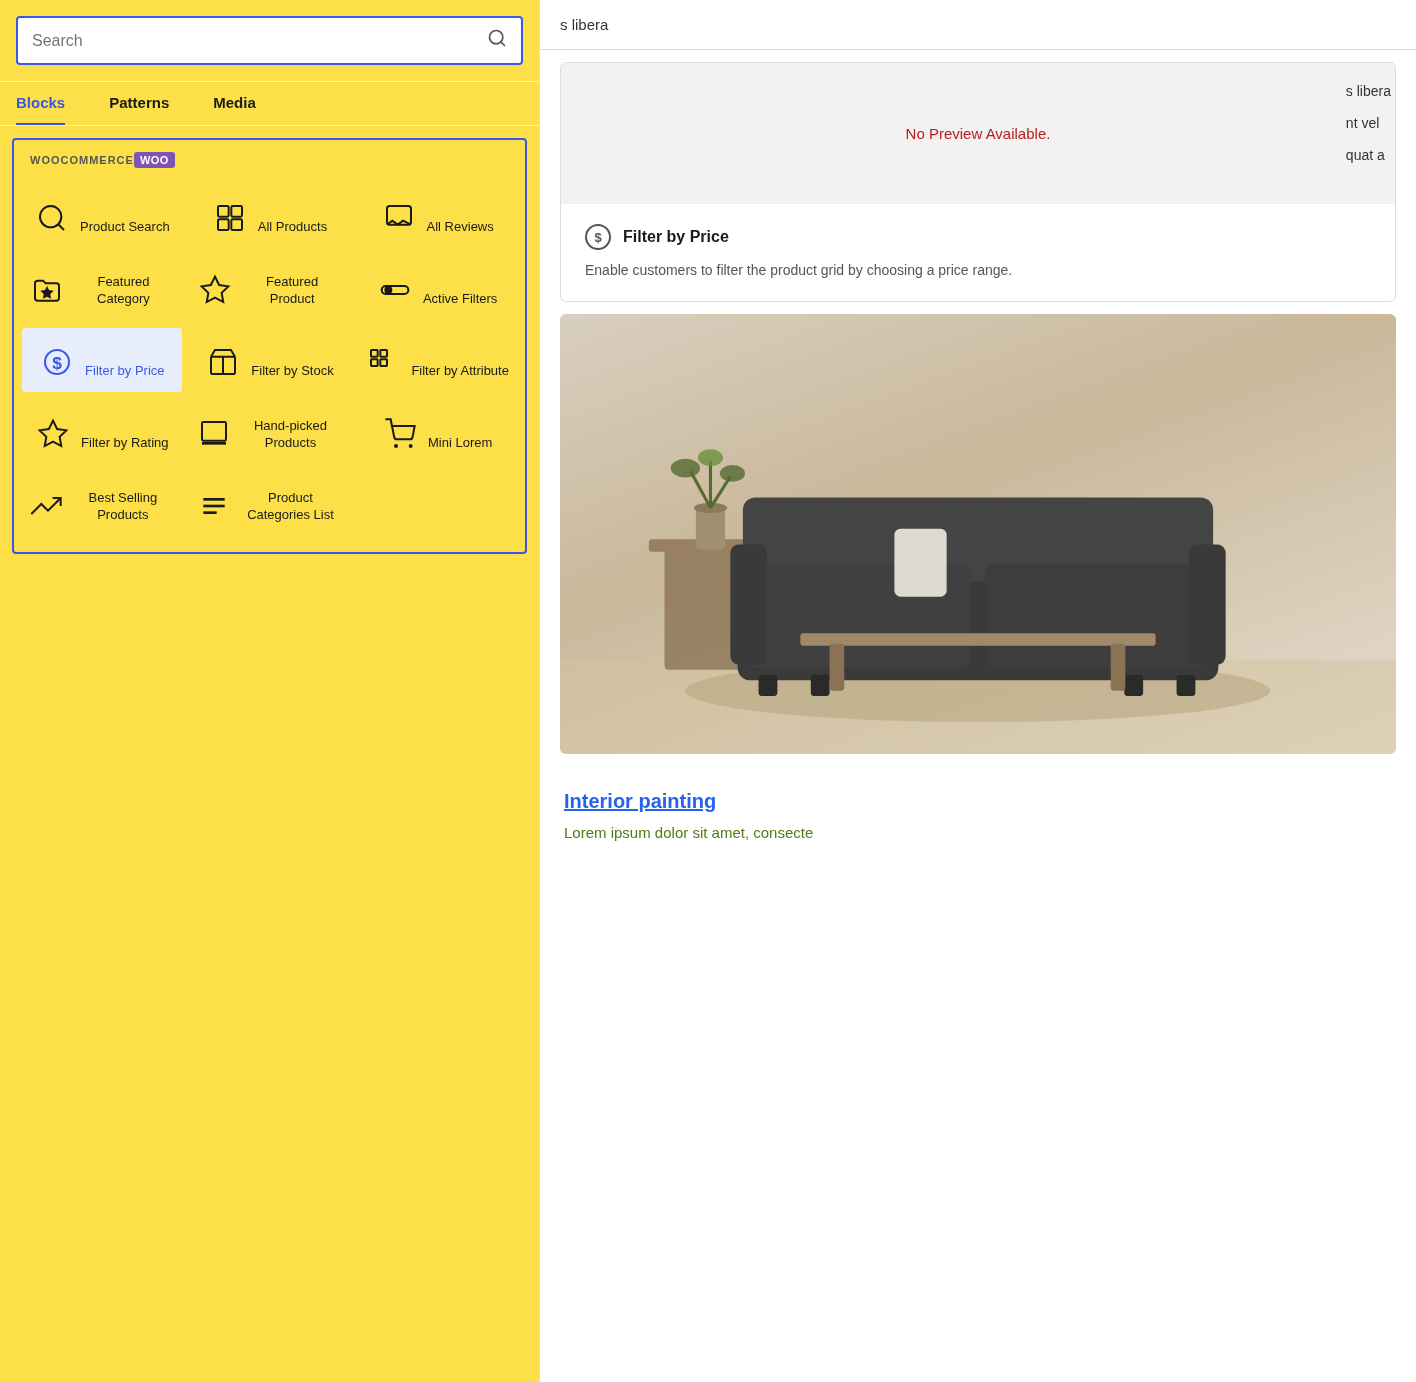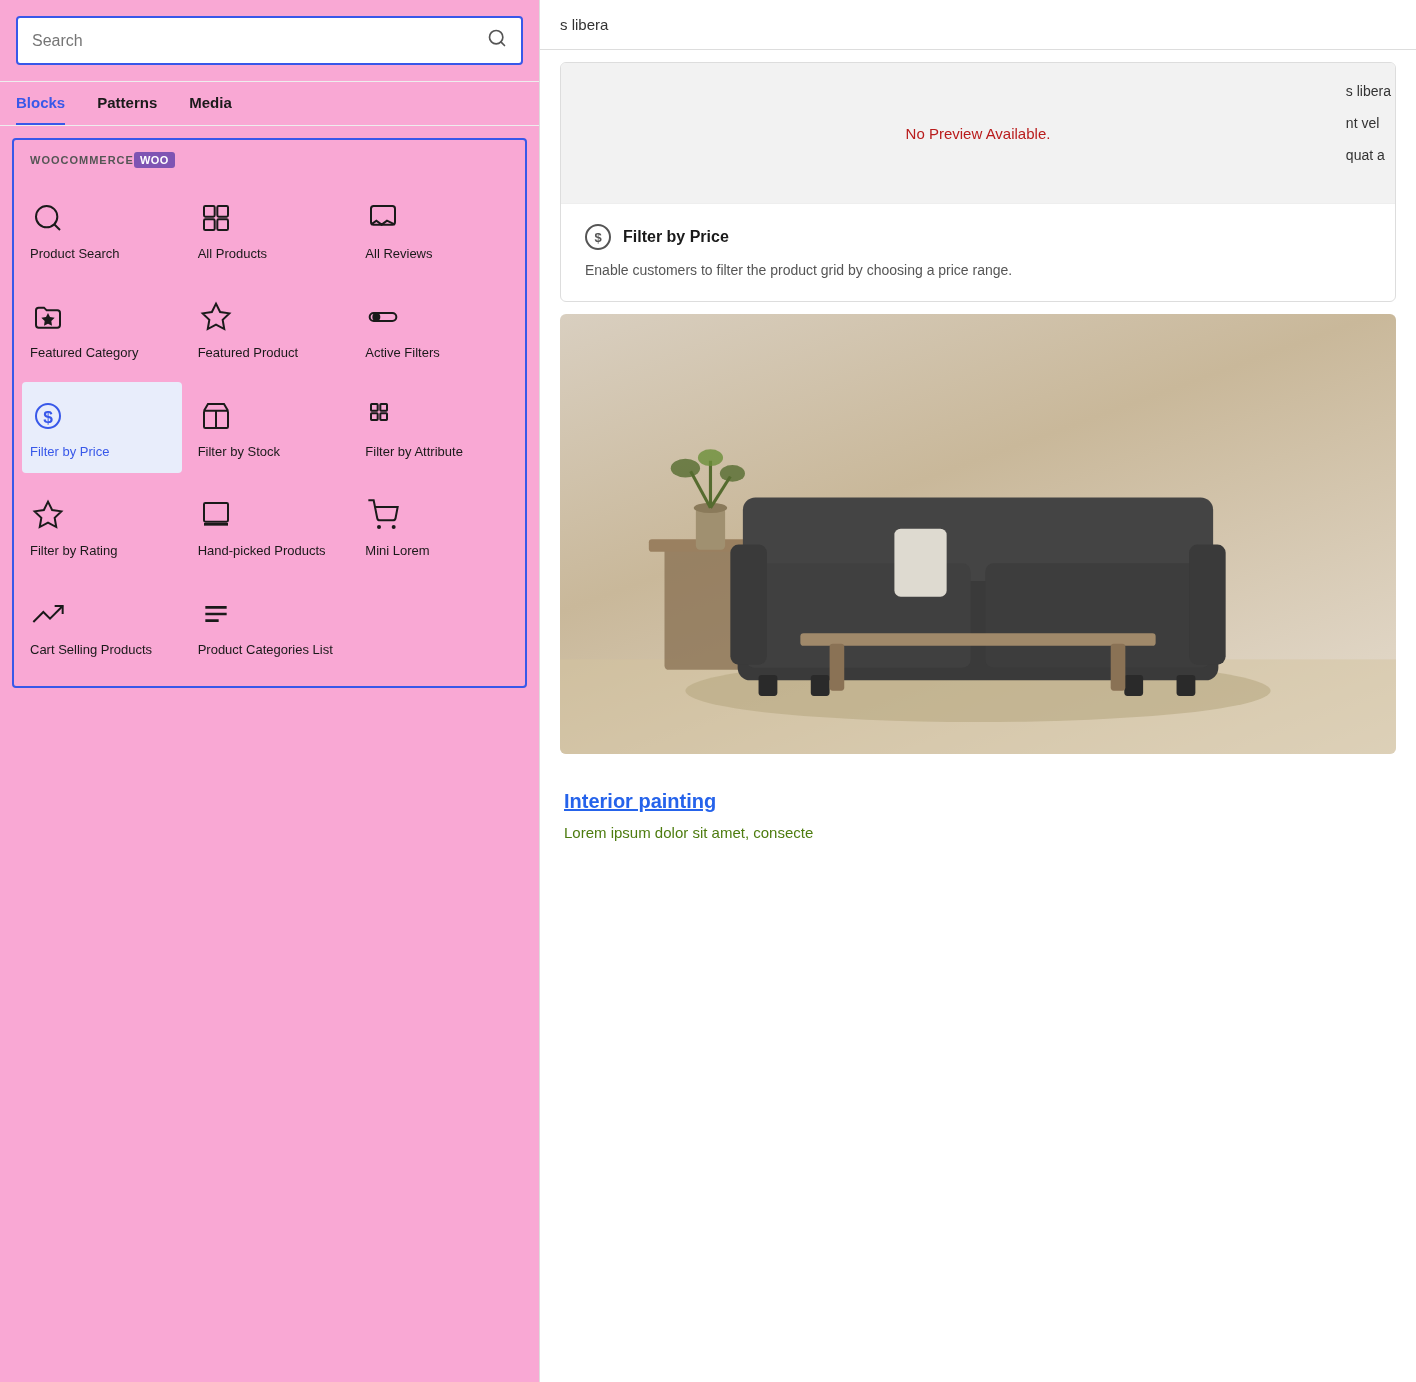--- a/index.html
+++ b/index.html
@@ -8,21 +8,21 @@
       background: #f0f0f0;
       display: flex;
       width: 1416px;
       min-height: 1382px;
       overflow: hidden;
     }
 
     
     .left-panel {
       width: 540px;
-      background: #f9a8d4;
+      background: #fde047;
       display: flex;
       flex-direction: column;
       border-right: 1px solid #ddd;
       flex-shrink: 0;
     }
 
     .search-bar {
       padding: 16px;
       border-bottom: 1px solid #eee;
     }
@@ -50,21 +50,21 @@
       cursor: pointer;
       color: #555;
       font-size: 18px;
       padding: 0;
     }
 
     .tabs-row {
       display: flex;
       padding: 0 16px;
       border-bottom: 1px solid #eee;
-      gap: 32px;
+      gap: 44px;
     }
 
     .tab-item {
       padding: 12px 0;
       font-size: 15px;
       font-weight: 600;
       color: #1a1a1a;
       cursor: pointer;
       border-bottom: 2px solid transparent;
     }
@@ -109,22 +109,21 @@
     }
 
     .blocks-grid {
       display: grid;
       grid-template-columns: repeat(3, 1fr);
       gap: 8px;
     }
 
     .block-item {
       display: flex;
-      flex-direction: column;
-      align-items: flex-start;
+      align-items: flex-end;
       justify-content: center;
       padding: 16px 8px 12px;
       border-radius: 4px;
       cursor: pointer;
       gap: 10px;
       background: transparent;
       transition: background 0.15s;
     }
 
     .block-item.selected {
@@ -345,21 +344,21 @@
         <span class="block-label">Mini Lorem</span>
       </div>
 
       <div class="block-item">
         <div class="block-icon">
           <svg viewBox="0 0 24 24">
             <polyline points="23 6 13.5 15.5 8.5 10.5 1 18"></polyline>
             <polyline points="17 6 23 6 23 12"></polyline>
           </svg>
         </div>
-        <span class="block-label">Cart Selling Products</span>
+        <span class="block-label">Best Selling Products</span>
       </div>
 
       <div class="block-item">
         <div class="block-icon">
           <svg viewBox="0 0 24 24">
             <line x1="4" y1="7" x2="20" y2="7" stroke-width="2"></line>
             <line x1="4" y1="12" x2="20" y2="12" stroke-width="2"></line>
             <line x1="4" y1="17" x2="14" y2="17" stroke-width="2"></line>
           </svg>
         </div>

